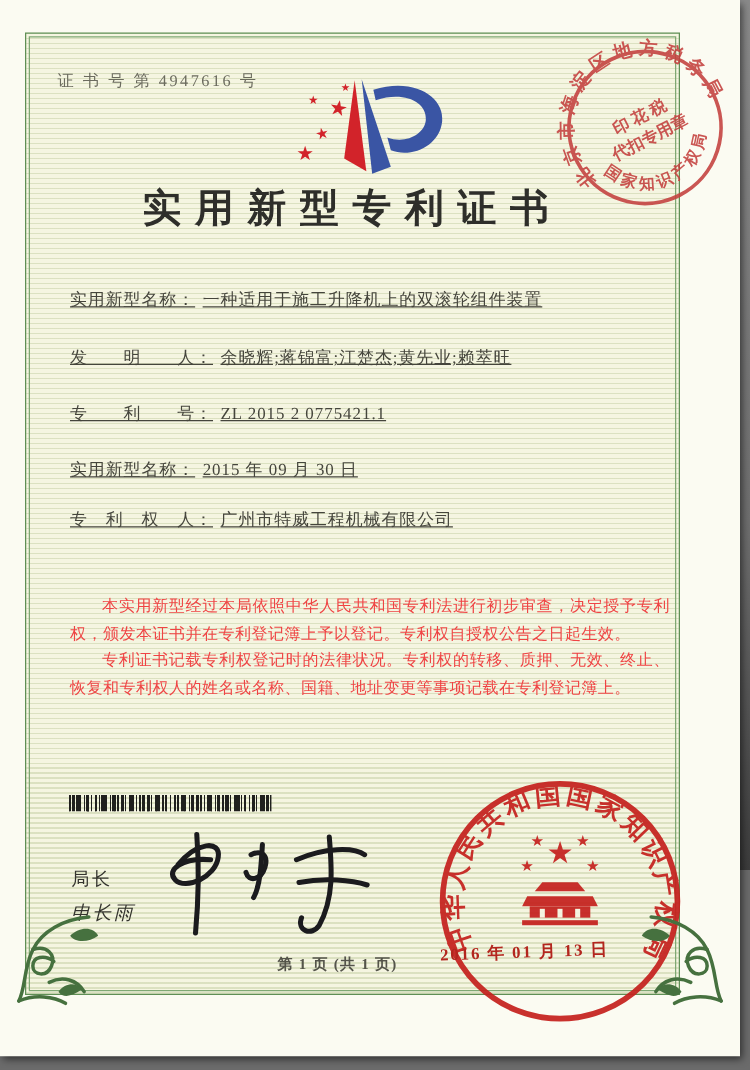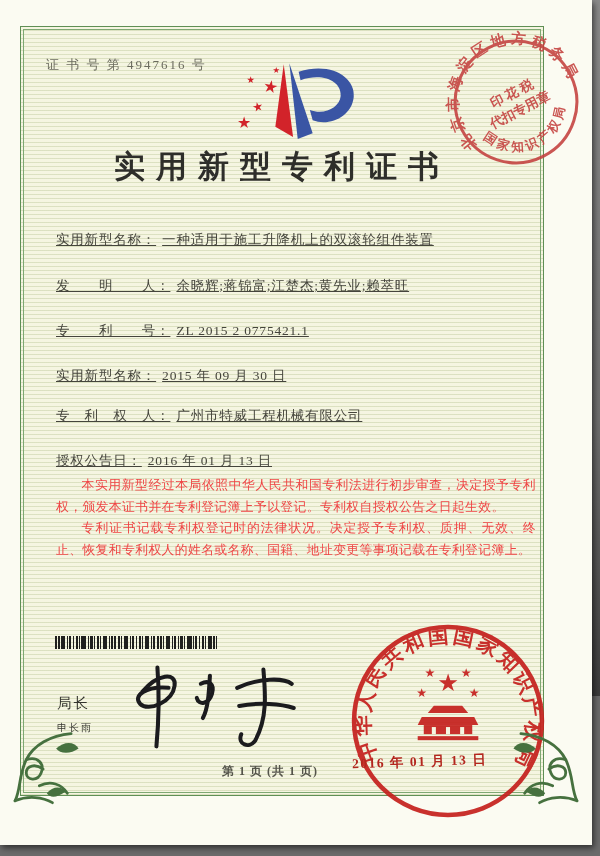--- a/index.html
+++ b/index.html
@@ -29,22 +29,22 @@
   .bodytext { position:absolute; left:56px; top:475px; width:480px; font-size:12.8px;
               line-height:21.5px; color:#ef4444; letter-spacing:.4px; text-align:justify; }
   .bodytext p { text-indent:2em; }
   .barcode { position:absolute; left:55px; top:636px; width:162px; height:13px;
              background-image:
                repeating-linear-gradient(90deg,#20201e 0 1px,transparent 1px 3px),
                repeating-linear-gradient(90deg,#20201e 0 2px,transparent 2px 7px),
                repeating-linear-gradient(90deg,transparent 0 4px,#20201e 4px 5px,transparent 5px 11px); }
   .signer-title { position:absolute; left:57px; top:694px; font-size:14.5px; color:#34342e;
                   letter-spacing:2px; }
-  .signer-name  { position:absolute; left:57px; top:721px; font-size:10px; color:#34342e;
-                  letter-spacing:2px; }
+  .signer-name  { position:absolute; left:57px; top:721px; font-size:15px; color:#34342e;
+                  letter-spacing:2px;font-style:italic; }
   .signature { position:absolute; left:112px; top:653px; width:212px; height:112px; }
   .seal { position:absolute; left:347px; top:620px; width:202px; height:202px; opacity:.92; }
   .seal-date { position:absolute; left:352px; top:753px; font-size:13.5px; color:#b3261e;
                letter-spacing:1.5px; transform:rotate(-2deg); font-weight:600; }
   .footer { position:absolute; left:20px; top:763px; width:500px; text-align:center;
             font-size:12px; color:#54544a; letter-spacing:1px;font-weight:bold; }
   .stamp { position:absolute; left:440px; top:26px; width:152px; height:152px;
            transform:rotate(-27deg); opacity:.88; }
   .corner { position:absolute; width:84px; height:84px; }
   .corner.left  { left:2px;  top:728px; }
@@ -81,27 +81,24 @@
     </div>
     <div class="row r2">
       <span class="lab">专　　利　　号：</span><span class="val">ZL 2015 2 0775421.1</span>
     </div>
     <div class="row r3">
       <span class="lab">实用新型名称：</span><span class="val">2015 年 09 月 30 日</span>
     </div>
     <div class="row r4">
       <span class="lab">专　利　权　人：</span><span class="val">广州市特威工程机械有限公司</span>
     </div>
-    <div class="row r5">
-      <span class="lab">授权公告日：</span><span class="val">2016 年 01 月 13 日</span>
-    </div>
 
     <div class="bodytext">
       <p>本实用新型经过本局依照中华人民共和国专利法进行初步审查，决定授予专利权，颁发本证书并在专利登记簿上予以登记。专利权自授权公告之日起生效。</p>
-      <p>专利证书记载专利权登记时的法律状况。决定授予专利权、质押、无效、终止、恢复和专利权人的姓名或名称、国籍、地址变更等事项记载在专利登记簿上。</p>
+      <p>专利证书记载专利权登记时的法律状况。专利权的转移、质押、无效、终止、恢复和专利权人的姓名或名称、国籍、地址变更等事项记载在专利登记簿上。</p>
     </div>
 
     <div class="barcode"></div>
 
     <div class="signer-title">局长</div>
     <div class="signer-name">申长雨</div>
 
     <svg class="signature" viewBox="0 0 210 110" aria-hidden="true">
       <g fill="none" stroke="#1b1b1e" stroke-width="4" stroke-linecap="round" stroke-linejoin="round">
         <path d="M30,38 C45,20 64,18 62,32 C60,48 36,58 28,50 C20,42 34,32 56,34"></path>

